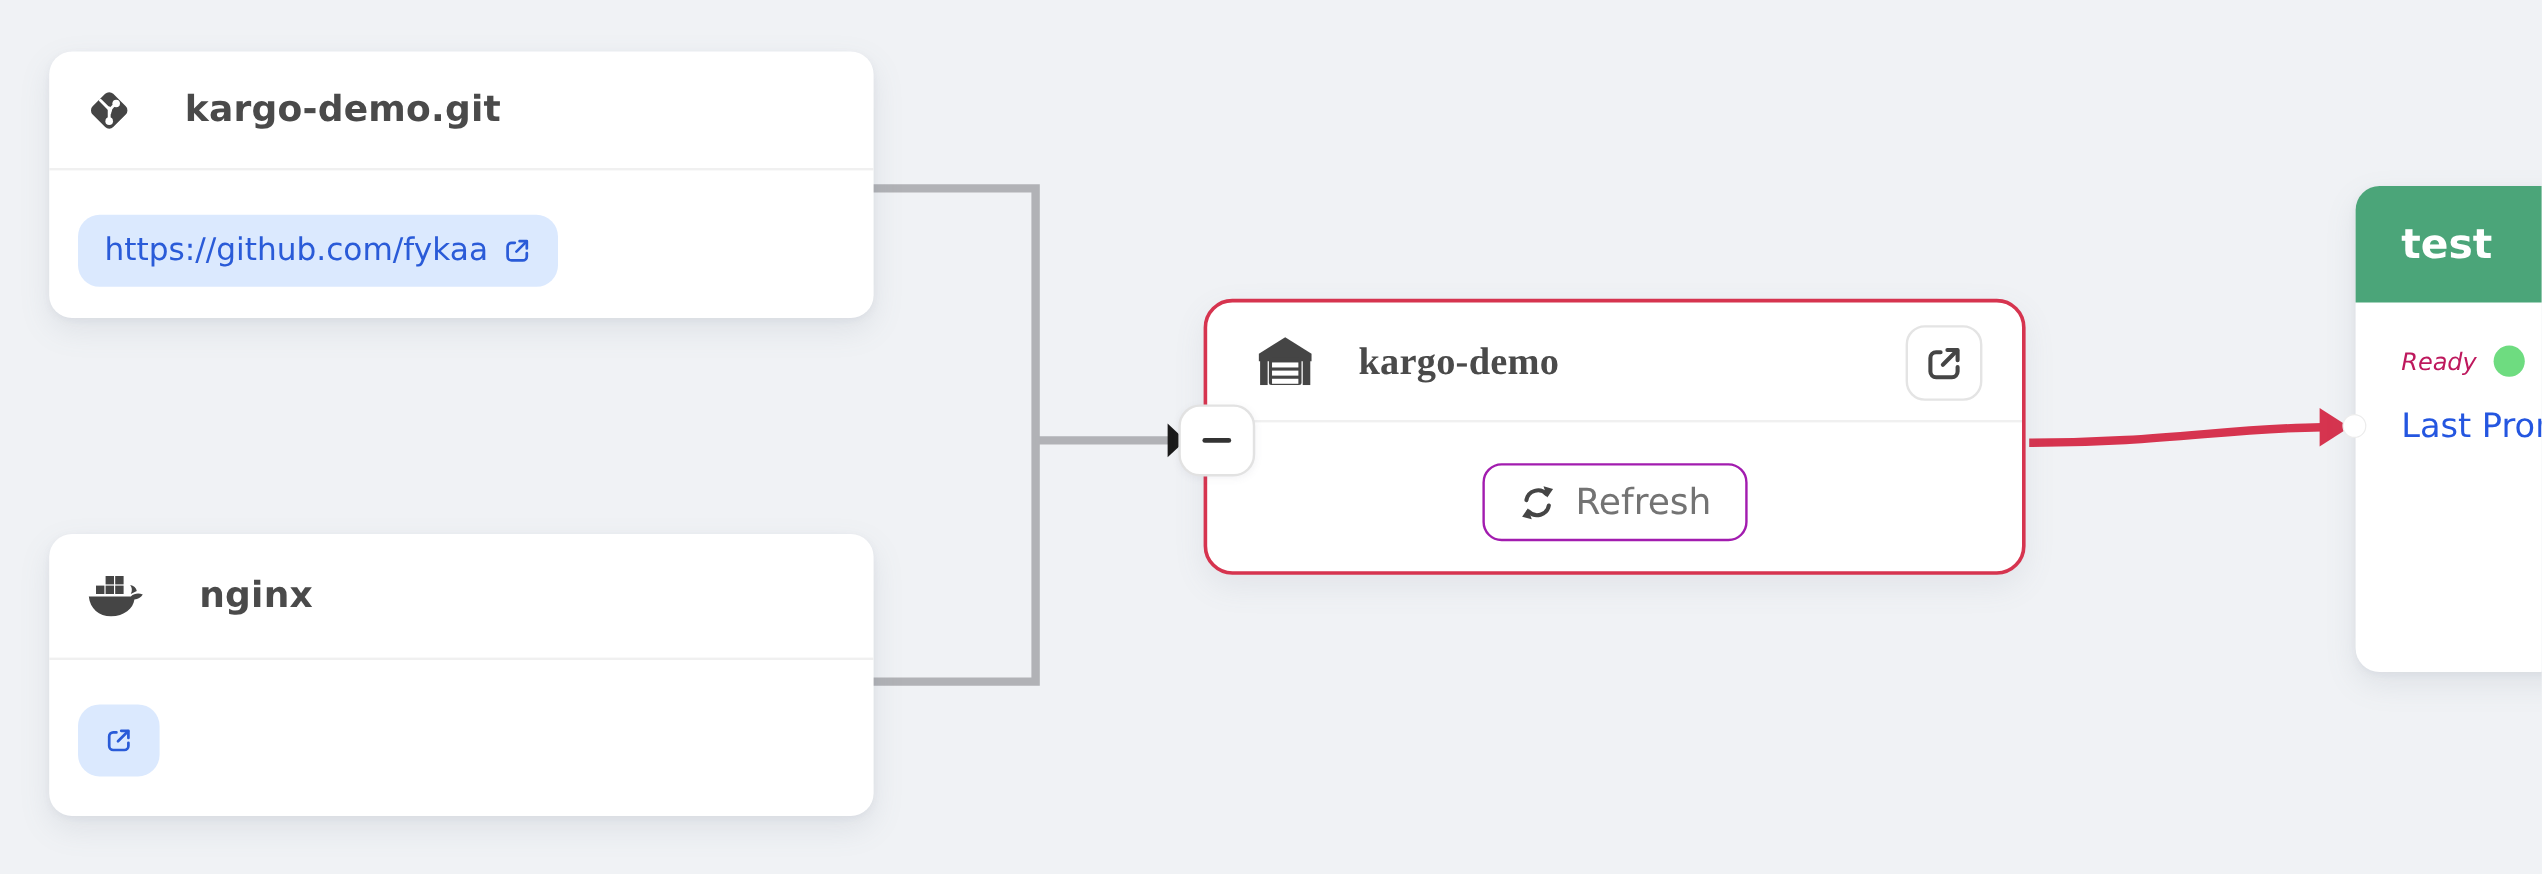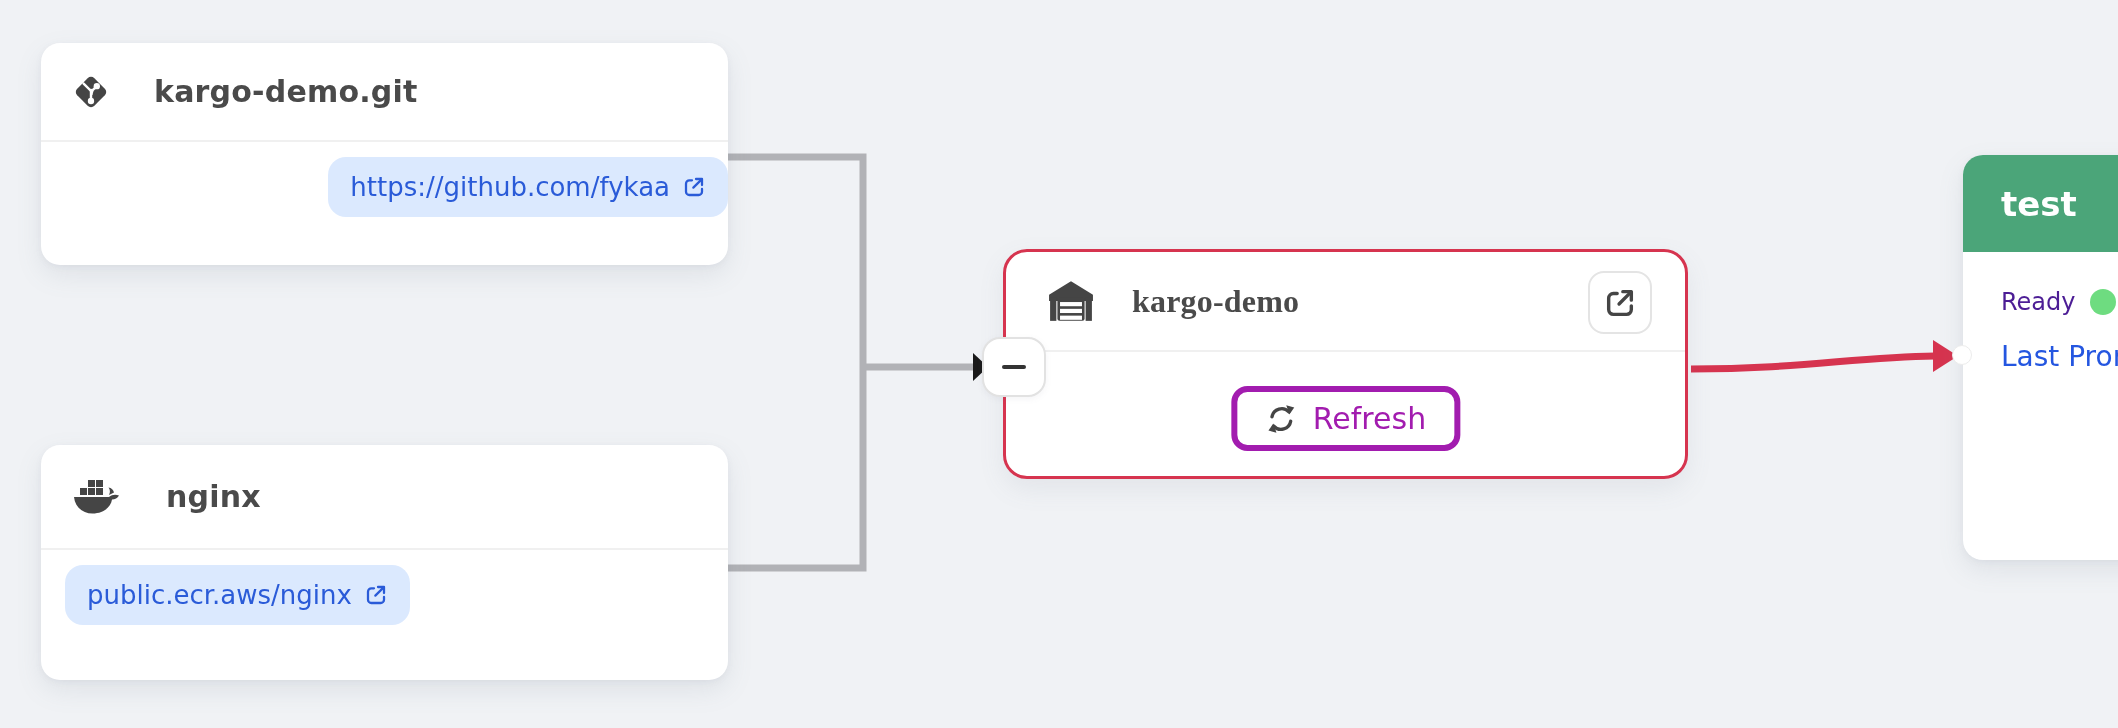--- a/index.html
+++ b/index.html
@@ -29,26 +29,26 @@
     display: flex; align-items: center;
     padding-left: 31px;
   }
   .card-title {
     font-size: 30px; font-weight: 700; color: #4a4a4a;
     letter-spacing: 0.2px;
   }
   .divider { height: 2px; background: #f0f0f0; width: 100%; }
 
   
-  #card-git  { left: 41px; top: 43px;  width: 687px; height: 222px; text-align: right; }
+  #card-git  { left: 41px; top: 43px;  width: 687px; height: 222px; }
   #card-nginx{ left: 41px; top: 445px; width: 687px; height: 235px; }
   #card-git  .card-header { height: 97px; }
   #card-nginx .card-header { height: 103px; }
   .repo-icon { margin-right: 44px; display: flex; align-items: center; }
-  .card-body { padding: 15px 0 0 24px; }
+  .card-body { padding: 37px 0 0 24px; }
 
   .url-pill {
     display: inline-flex; align-items: center; gap: 12px;
     background: #dbe9fe;
     border-radius: 18px;
     padding: 0 22px;
     height: 60px;
     font-size: 26px;
     color: #2a5bd8;
     cursor: pointer;
@@ -76,23 +76,23 @@
   }
 
   .warehouse-body { position: relative; height: 124px; }
   .refresh-btn {
     position: absolute; left: 50%; transform: translateX(-50%);
     top: 34px;
     height: 65px;
     display: inline-flex; align-items: center; gap: 16px;
     padding: 0 28px;
     background: #fff;
-    border: 6px solid #a21caf;
+    border: 2px solid #a21caf;
     border-radius: 16px;
-    font-size: 30px; color: #a21caf; font-weight: 500;
+    font-size: 30px; color: #737373; font-weight: 500;
     cursor: pointer; white-space: nowrap;
   }
 
   
   #collapse-btn {
     position: absolute; left: 982px; top: 337px;
     width: 64px; height: 60px;
     background: #fff;
     border: 2px solid #e2e2e2;
     border-radius: 18px;
@@ -112,21 +112,21 @@
   .stage-header {
     height: 97px;
     background: #4ba579;
     border-radius: 20px 20px 0 0;
     display: flex; align-items: center;
     padding-left: 38px;
   }
   .stage-title { font-size: 34px; font-weight: 700; color: #ffffff; }
   .stage-body { padding: 36px 0 0 38px; }
   .health-row { display: flex; align-items: center; gap: 14px; }
-  .health-label { font-size: 24px; color: #4c1d95; white-space: nowrap; }
+  .health-label { font-size: 20px; color: #be185d; white-space: nowrap; font-style: italic; }
   .health-dot { width: 26px; height: 26px; border-radius: 50%; background: #6edc80; flex: 0 0 auto; }
   .promo-link {
     margin-top: 24px;
     font-size: 28px; color: #2456e0;
     white-space: nowrap; cursor: pointer;
   }
 
   
   #edge-node {
     position: absolute; left: 1952px; top: 345px;
@@ -188,21 +188,20 @@
         <rect x="24" y="4" width="7" height="7"></rect>
         <path d="M2 21 H37 C40 18.5 43.5 18 47 19.5 C45.5 22 43 23.5 40 23.5 C39 31 31.5 37.5 20.5 37.5 C10.5 37.5 3 31 2 21 Z"></path>
         <path d="M37 19 C38.5 16 38 13.5 36.5 11.5 C39.5 12 41.5 13.8 42 16.5 Z"></path>
       </svg>
     </span>
     <span class="card-title">nginx</span>
   </div>
   <div class="divider"></div>
   <div class="card-body">
     <span class="url-pill">
-      <span>public.ecr.aws/nginx</span>
       <svg width="24" height="24" viewBox="0 0 36 36" fill="none" stroke="#2a5bd8" stroke-width="3.4" stroke-linecap="round" stroke-linejoin="round">
         <path d="M15 8 H11 a5 5 0 0 0 -5 5 V25 a5 5 0 0 0 5 5 H25 a5 5 0 0 0 5 -5 V21"></path>
         <path d="M21 6 H30 V15"></path>
         <path d="M29.5 6.5 L17 19"></path>
       </svg>
     </span>
   </div>
 </div>
 
 <div class="card" id="card-warehouse">

